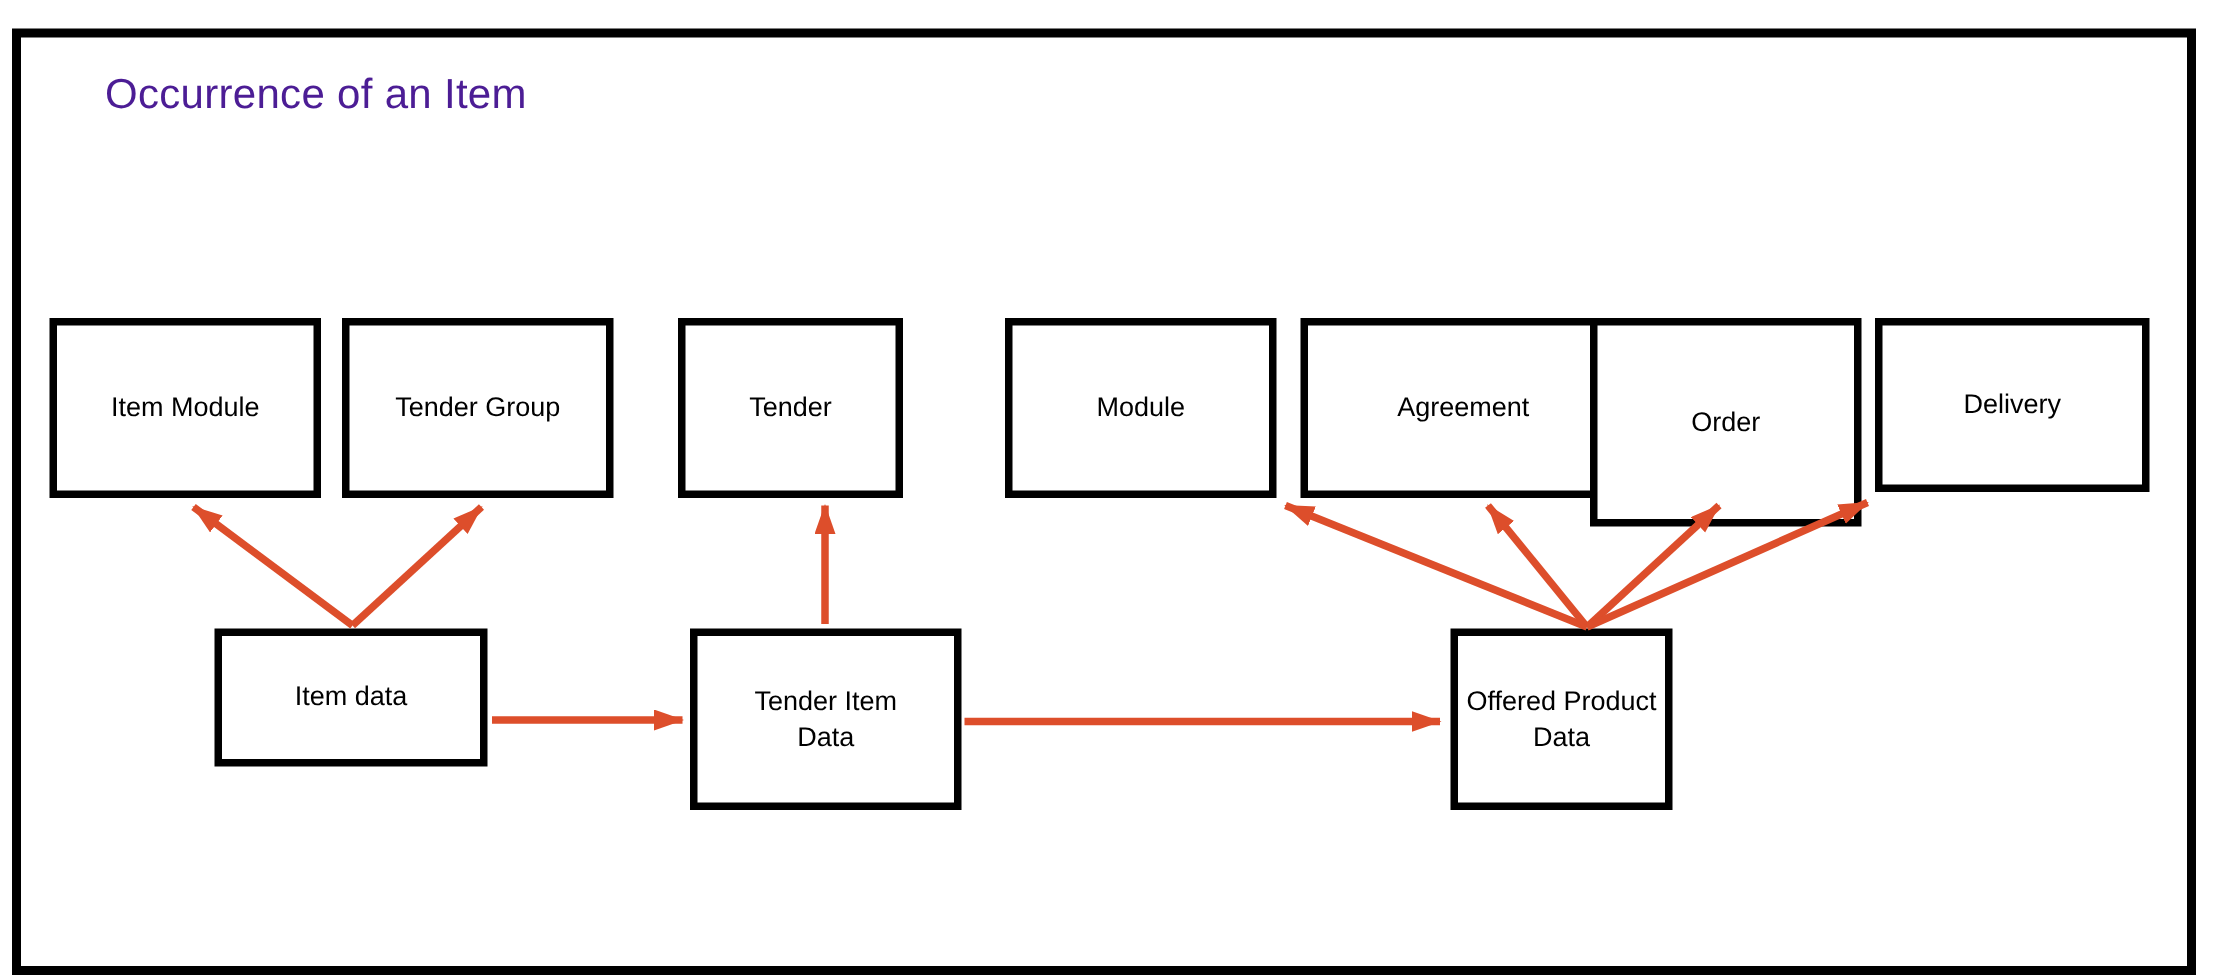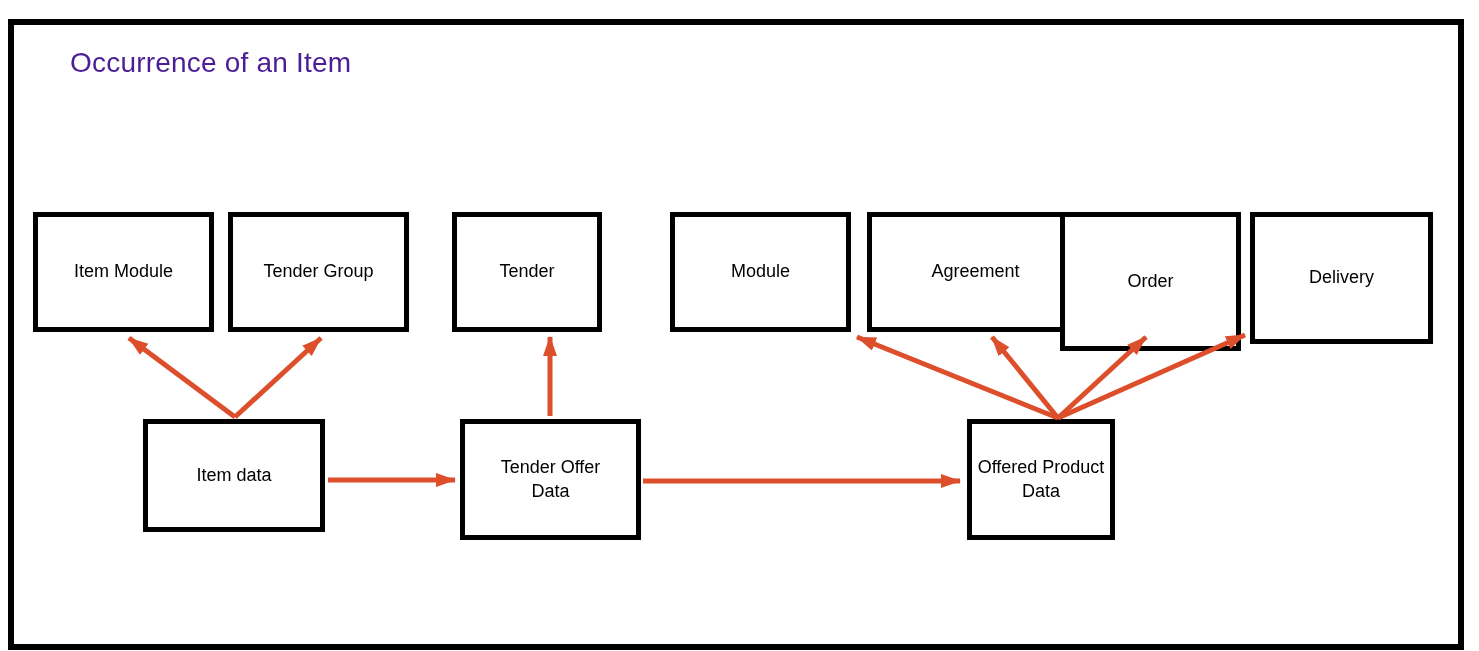--- a/index.html
+++ b/index.html
@@ -62,29 +62,29 @@
 </div>
 <div class="node" style="left:670px;top:212px;width:181px;height:120px">
   <span class="label">Module</span>
 </div>
 <div class="node" style="left:867px;top:212px;width:217px;height:120px">
   <span class="label">Agreement</span>
 </div>
 <div class="node" style="left:1060px;top:212px;width:181px;height:139px">
   <span class="label">Order</span>
 </div>
-<div class="node" style="left:1250px;top:212px;width:183px;height:132px">
+<div class="node" style="left:1250px;top:212px;width:183px;height:116px">
   <span class="label">Delivery</span>
 </div>
 
-<div class="node" style="left:143px;top:419px;width:182px;height:113px">
+<div class="node" style="left:143px;top:419px;width:182px;height:92px">
   <span class="label">Item data</span>
 </div>
 <div class="node" style="left:460px;top:419px;width:181px;height:121px">
-  <span class="label">Tender Offer
+  <span class="label">Tender Item
 Data</span>
 </div>
 <div class="node" style="left:967px;top:419px;width:148px;height:121px">
   <span class="label">Offered Product
 Data</span>
 </div>
 
 <svg class="arrows" viewBox="0 0 1479 651">
   <defs>
     <marker id="arrowhead" markerUnits="userSpaceOnUse" markerWidth="22" markerHeight="16" refX="19" refY="7" orient="auto">

